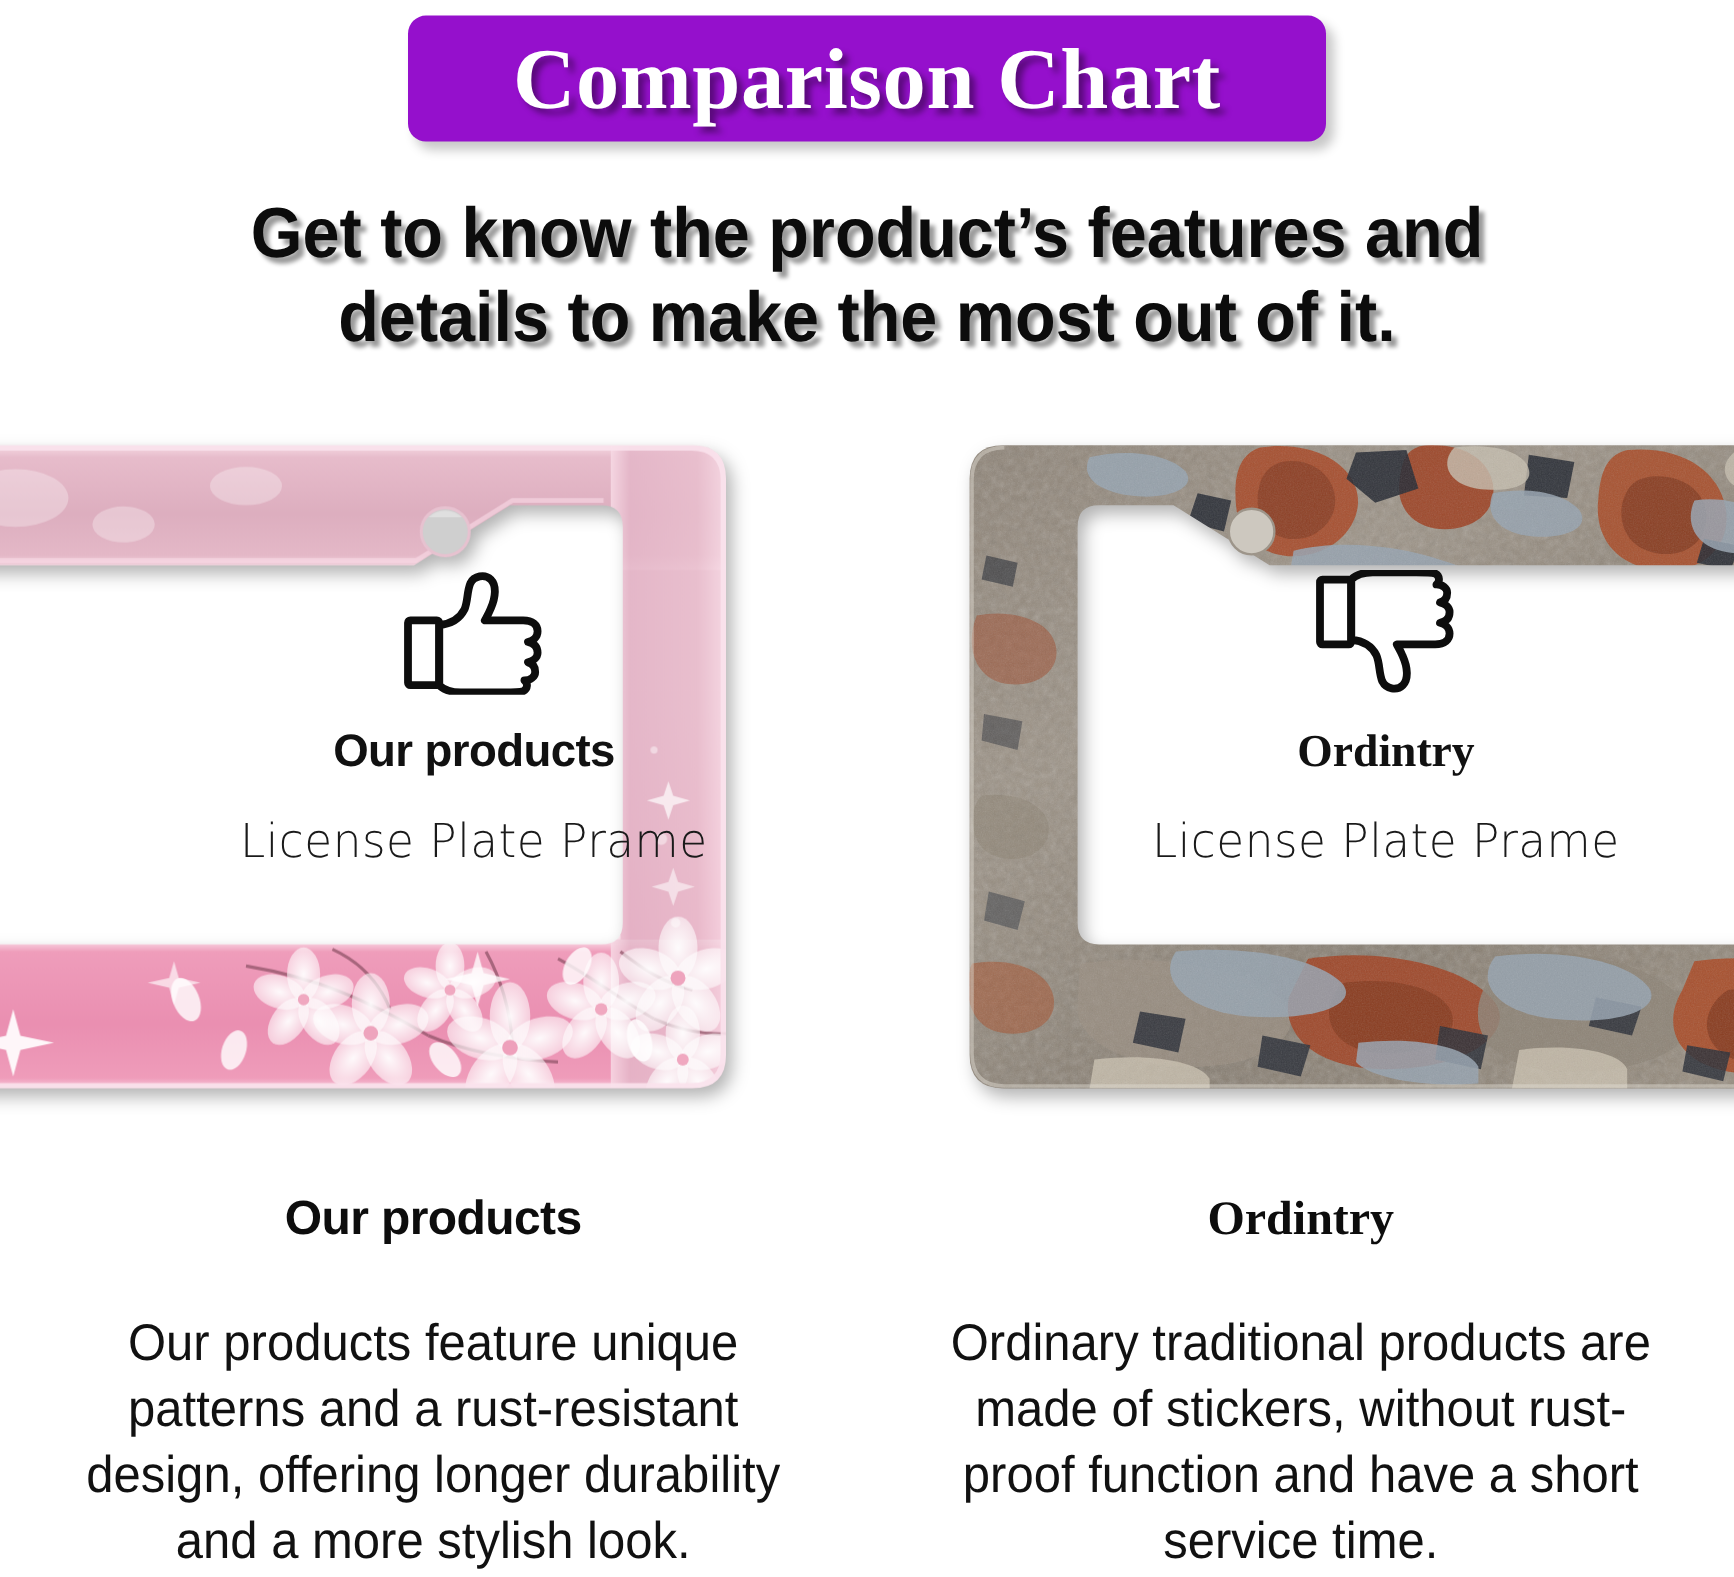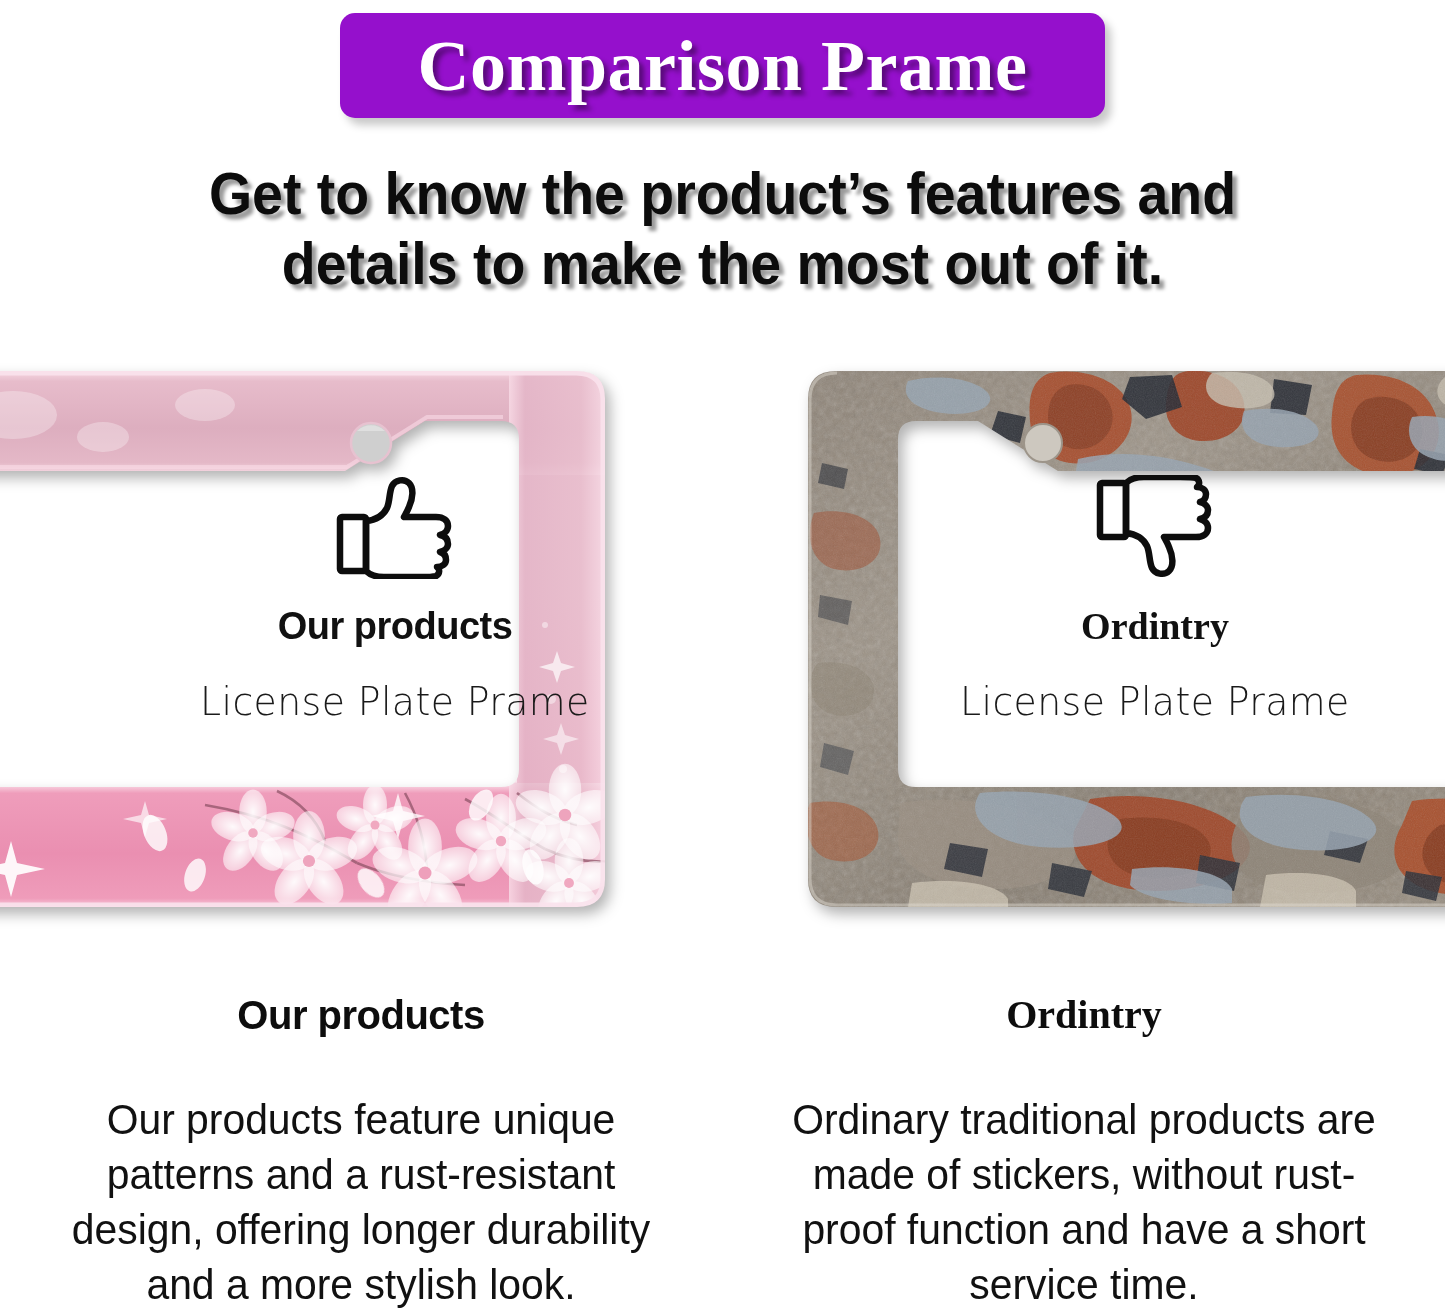--- a/index.html
+++ b/index.html
@@ -153,21 +153,21 @@
     color:#111;
     transform: scaleX(0.95);
   }
 </style>
 </head>
 <body>
 
 <div id="page">
 
   <div id="banner">
-    <span id="banner-title">Comparison Prame</span>
+    <span id="banner-title">Comparison Chart</span>
   </div>
 
   <div id="subtitle">Get to know the product’s features and details to make the most out of it.</div>
 
   <div id="frames">
 
     <div class="frame" id="frame-good">
       <svg viewBox="0 0 780 552" preserveAspectRatio="none">
         <defs>
 

